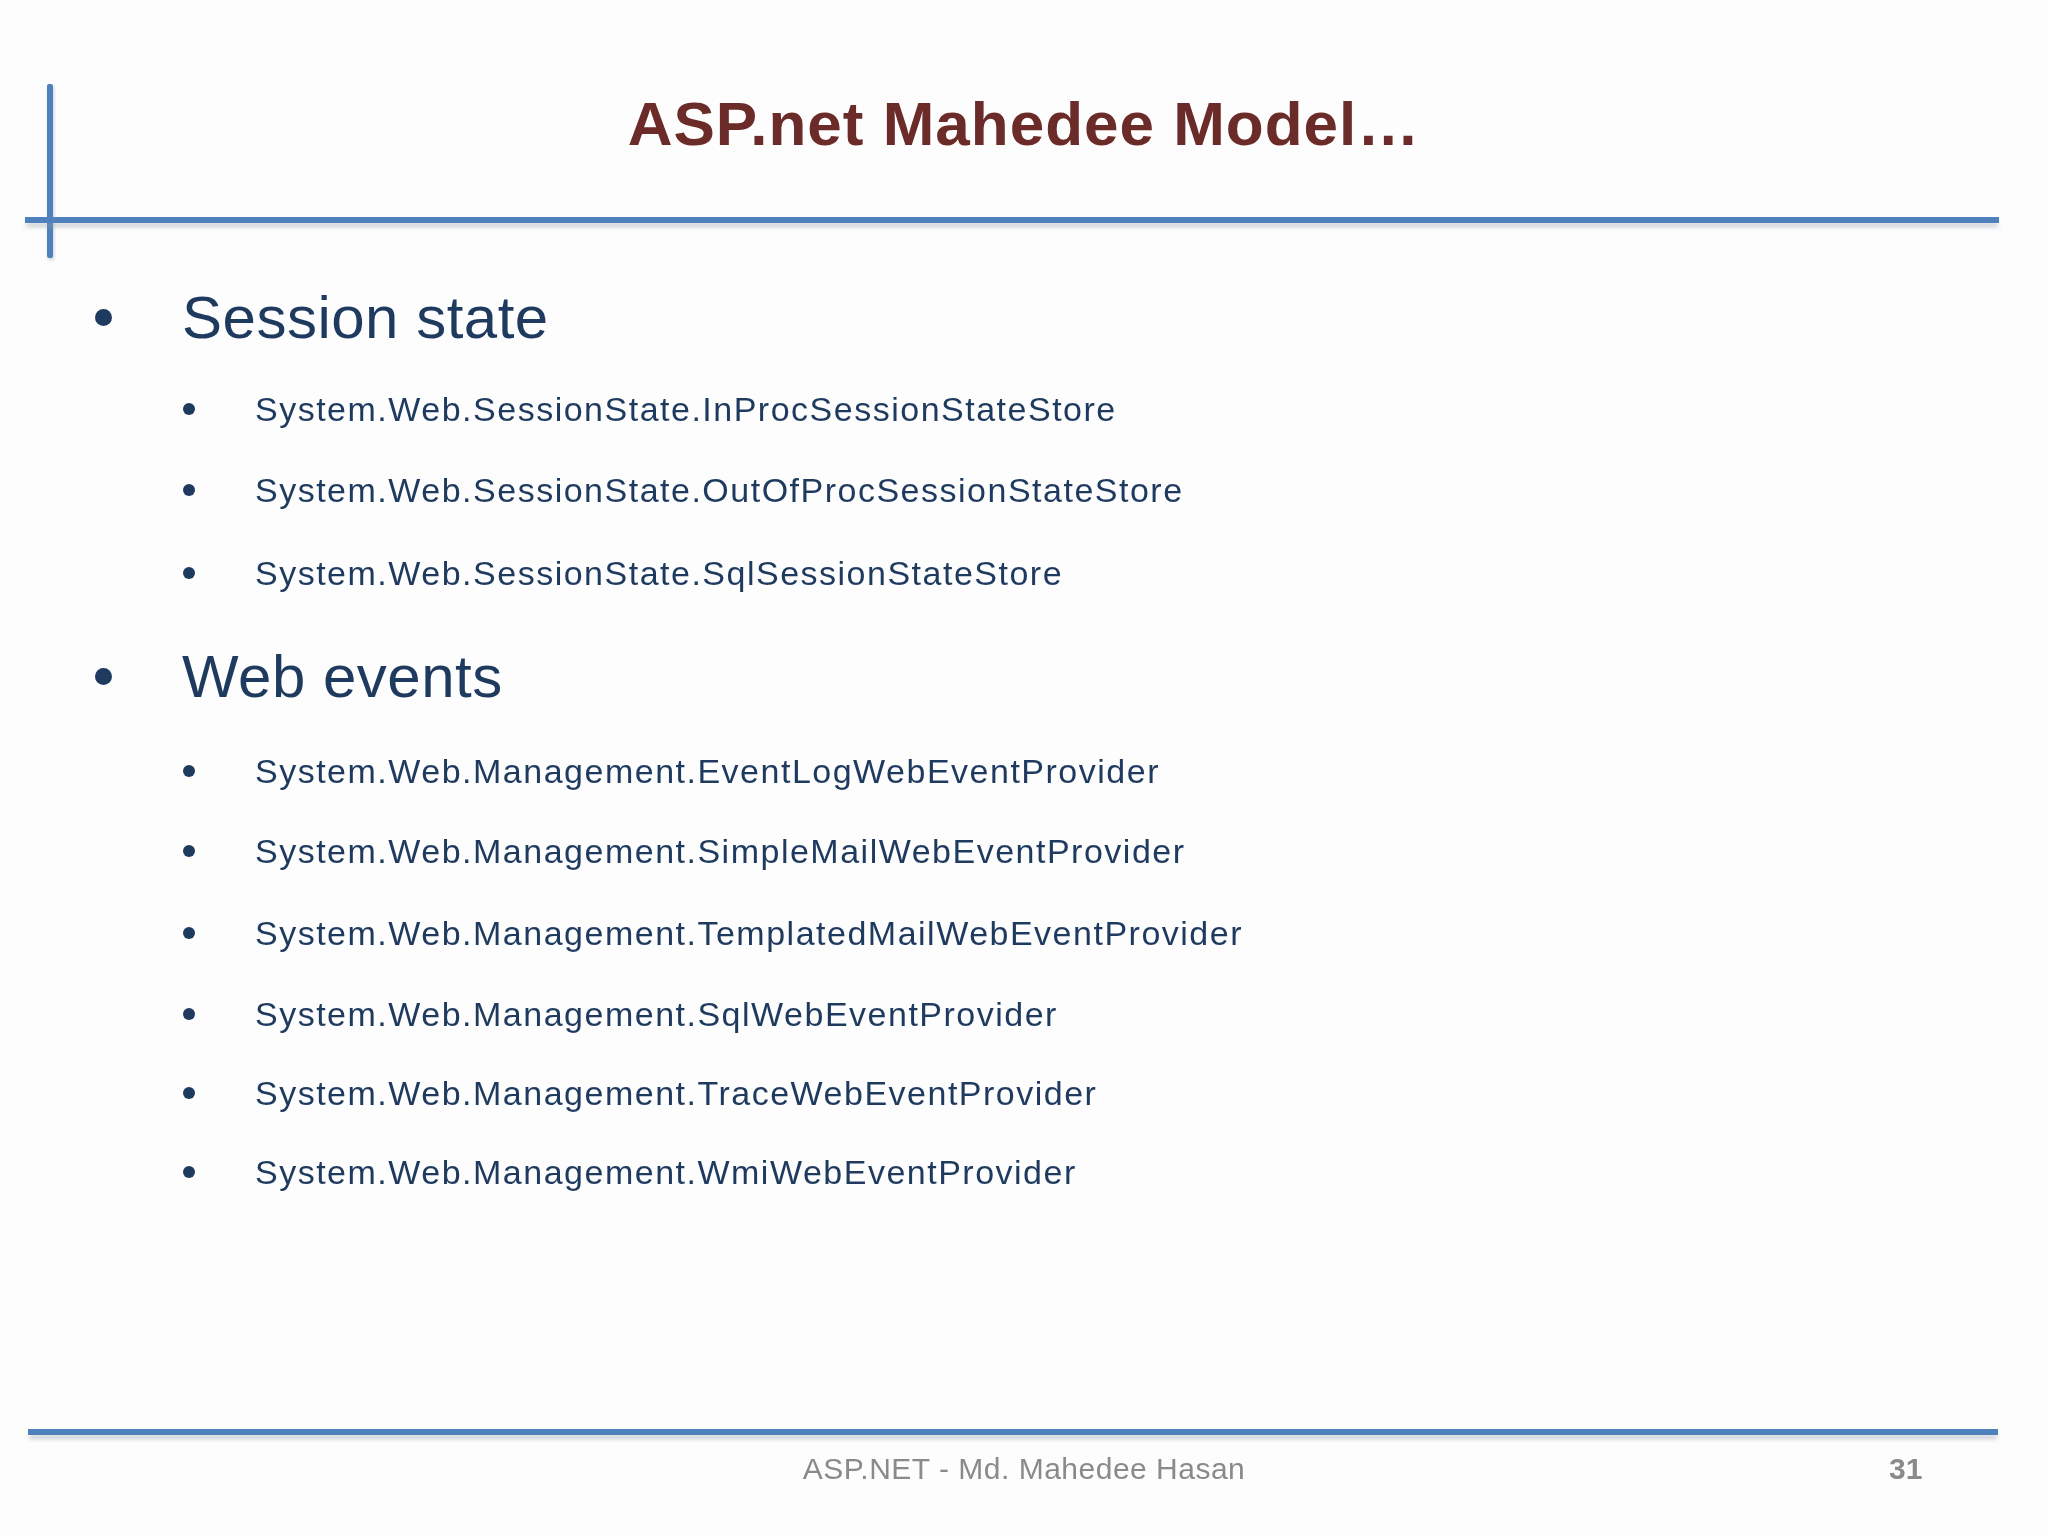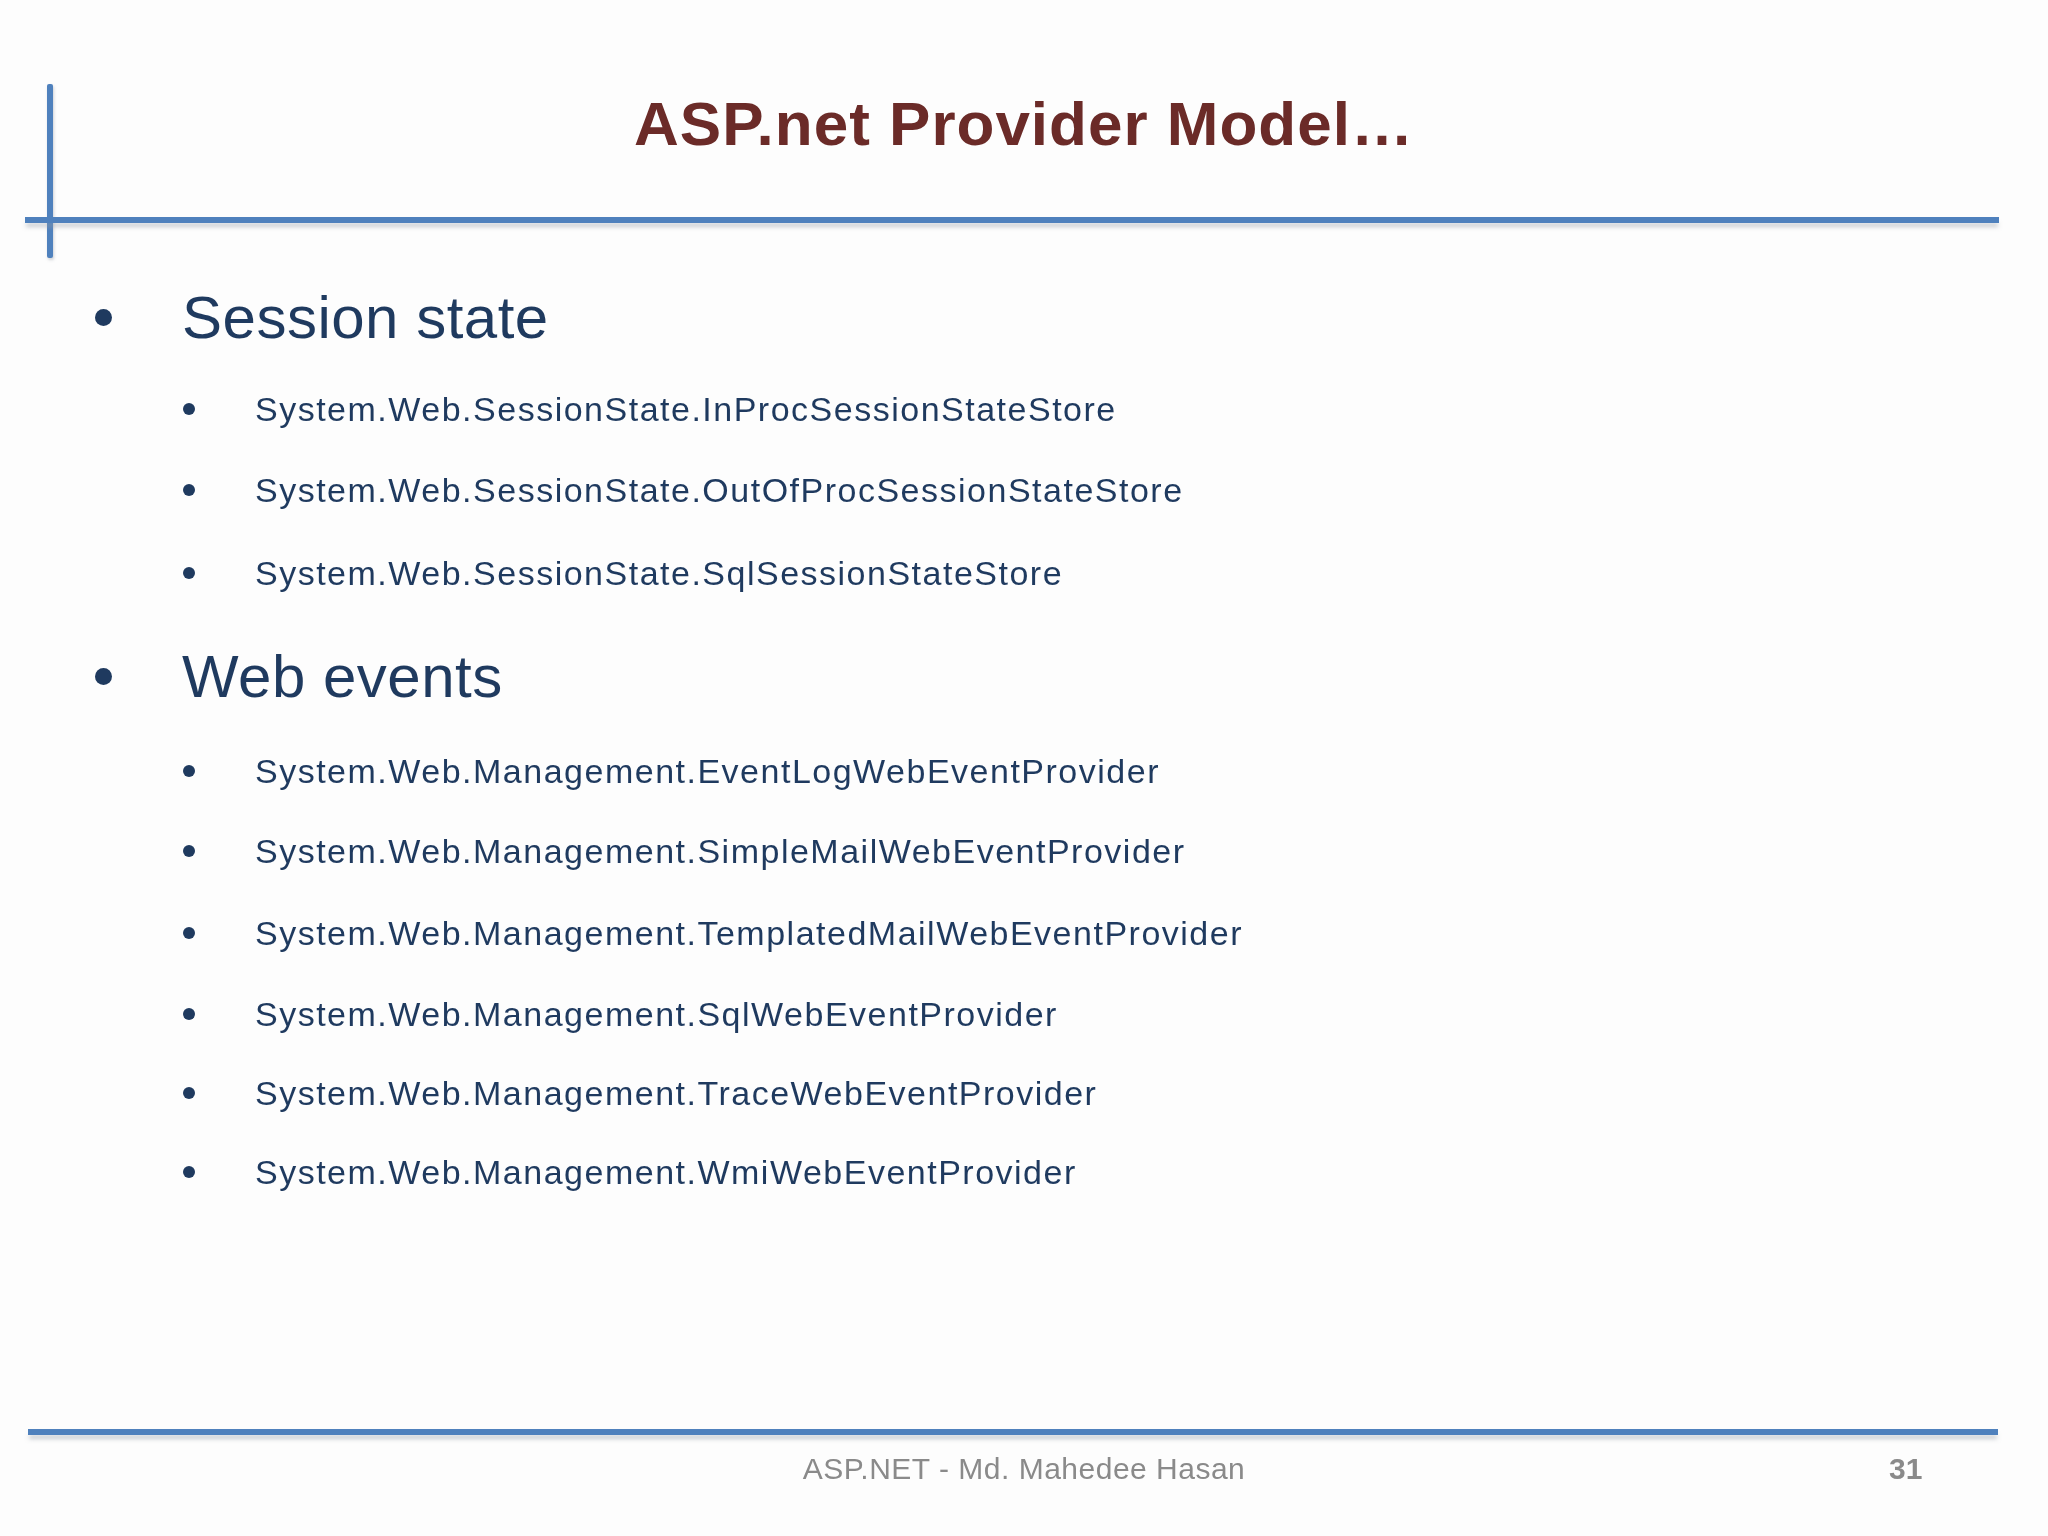--- a/index.html
+++ b/index.html
@@ -48,21 +48,21 @@
     position:absolute;left:1889px;top:1452px;
     font-size:30px;line-height:34px;font-weight:bold;color:var(--footer);
   }
 </style>
 </head>
 <body>
 
 <div class="slide">
 
   <div class="vline"></div>
-  <h1 class="title">ASP.net Provider Model…</h1>
+  <h1 class="title">ASP.net Mahedee Model…</h1>
   <div class="hline top"></div>
 
   <div class="row l1" style="top:279px">
     <span class="dot"></span>
     <span>Session state</span>
   </div>
   <div class="row l2" style="top:377px">
     <span class="dot"></span>
     <span>System.Web.SessionState.InProcSessionStateStore</span>
   </div>

